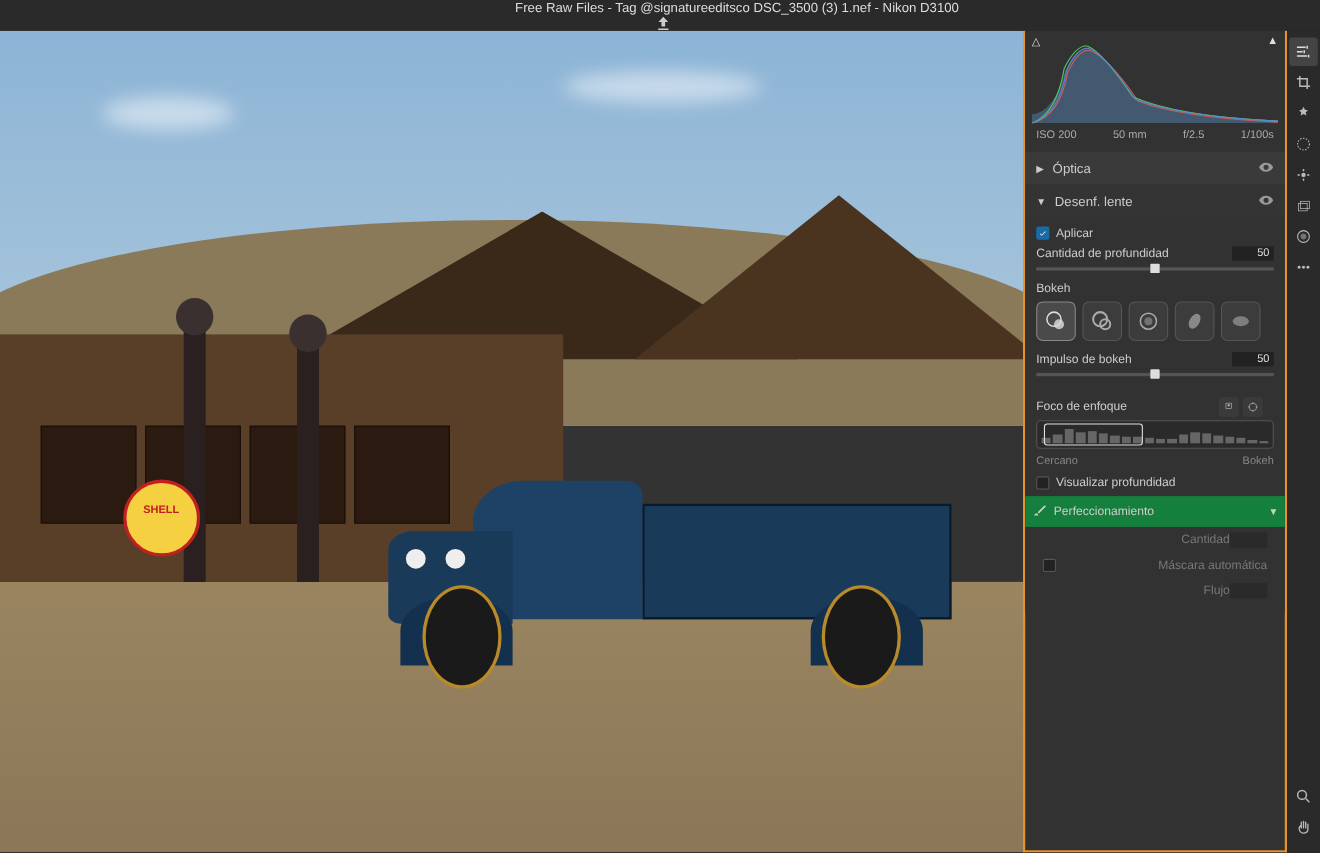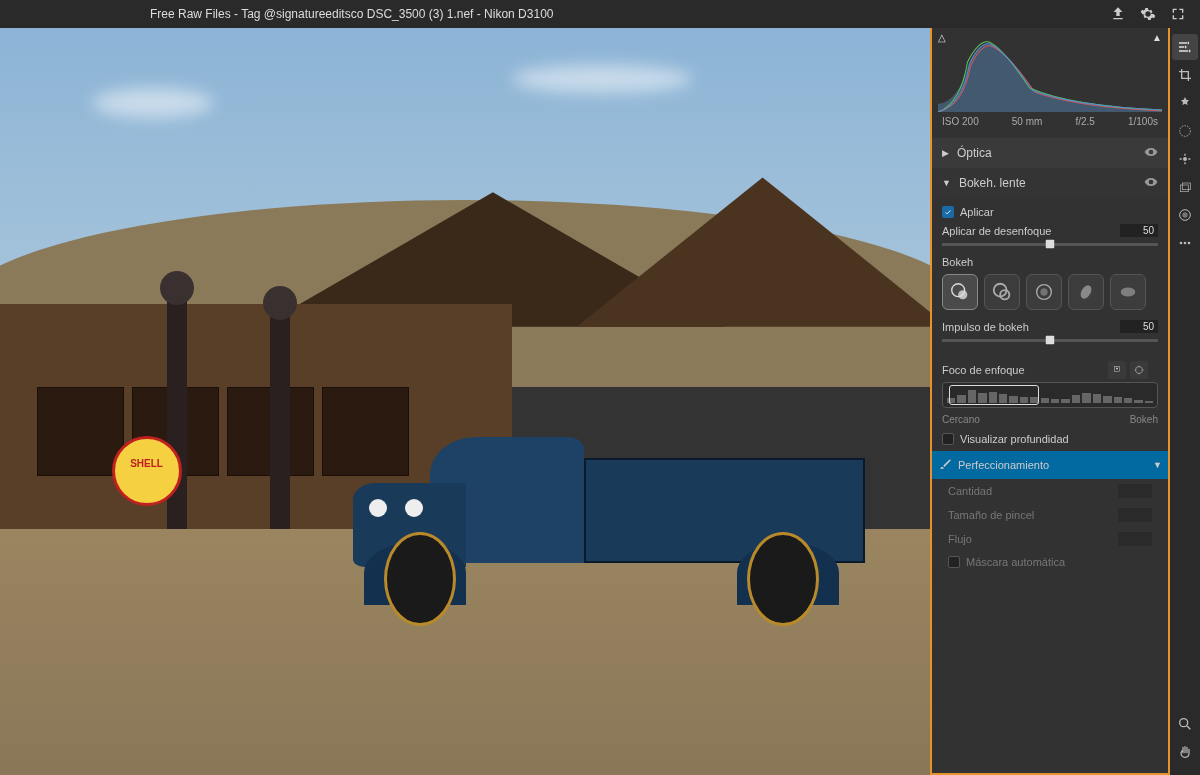--- a/index.html
+++ b/index.html
@@ -1,19 +1,19 @@
 <!DOCTYPE html>
 <html><head>
 <meta charset="utf-8">
 <style>
 * { margin: 0; padding: 0; box-sizing: border-box; font-family: -apple-system, BlinkMacSystemFont, "Segoe UI", sans-serif; }
 body { background: #1a1a1a; color: #ccc; width: 1200px; height: 775px; overflow: hidden; position: relative; }
 
 
-.topbar { height: 28px; background: #2a2a2a; display: flex; align-items: center; padding: 0 10px; font-size: 12px; }
+.topbar { height: 28px; background: #2a2a2a; display: flex; align-items: center; padding: 0 10px; font-size: 12px; flex-direction: column; }
 .topbar .title { color: #ddd; margin-left: 140px; }
 .topbar .spacer { flex: 1; }
 .topbar .icon-btn { width: 24px; height: 24px; display: flex; align-items: center; justify-content: center; color: #aaa; cursor: pointer; margin-left: 6px; }
 .topbar .icon-btn svg { width: 16px; height: 16px; fill: #ccc; }
 
 
 .main { display: flex; height: calc(100% - 28px); }
 .viewer { flex: 1; background: #333; display: flex; align-items: center; justify-content: center; position: relative; }
 .photo { width: 100%; height: 100%; position: relative; overflow: hidden; }
 
@@ -79,32 +79,32 @@
 .bokeh-btn svg { width: 22px; height: 22px; }
 
 .focus-bar { height: 26px; background: #2a2a2a; border: 1px solid #555; border-radius: 4px; position: relative; margin: 6px 0; }
 .focus-bar .sel { position: absolute; left: 3%; width: 42%; top: 2px; bottom: 2px; border: 1.5px solid #ddd; border-radius: 3px; }
 .focus-bar .bars { position: absolute; inset: 4px; display: flex; align-items: flex-end; gap: 2px; }
 .focus-bar .bars div { flex: 1; background: #666; }
 .focus-labels { display: flex; justify-content: space-between; font-size: 10px; color: #888; margin-bottom: 8px; }
 .focus-tools { position: absolute; right: 10px; display: flex; gap: 4px; }
 .focus-tools .tool { width: 18px; height: 18px; background: #3a3a3a; border-radius: 3px; display: flex; align-items: center; justify-content: center; cursor: pointer; }
 
-.refine-head { height: 28px; display: flex; align-items: center; padding: 0 6px; gap: 6px; background: #0369a1; }
+.refine-head { height: 28px; display: flex; align-items: center; padding: 0 6px; gap: 6px; background: #15803d; }
 .refine-head .brush-icon svg { width: 14px; height: 14px; fill: #ccc; }
 .refine-head .label { flex: 1; font-size: 11px; }
 .refine-head .arrow { font-size: 9px; }
 
 .mode-row { display: flex; align-items: center; gap: 10px; padding: 8px 6px; background: #2a2a2a; }
 .mode-row .mode { display: flex; align-items: center; gap: 4px; font-size: 11px; cursor: pointer; }
 .mode-row .spacer { flex: 1; }
 .mode-row svg { width: 12px; height: 12px; fill: #ccc; }
 
 .disabled-row { display: flex; align-items: center; padding: 5px 6px; color: #777; font-size: 11px; }
-.disabled-row .lbl { flex: 1; }
+.disabled-row .lbl { flex: 1; text-align: right; }
 .disabled-row .box { width: 34px; height: 14px; background: #2a2a2a; }
 
 
 .toolstrip { width: 30px; background: #2a2a2a; display: flex; flex-direction: column; align-items: center; padding-top: 6px; gap: 2px; }
 .toolstrip .tool { width: 26px; height: 26px; display: flex; align-items: center; justify-content: center; cursor: pointer; border-radius: 3px; }
 .toolstrip .tool.active { background: #444; }
 .toolstrip .tool svg { width: 16px; height: 16px; fill: #bbb; }
 .toolstrip .spacer { flex: 1; }
 </style>
 </head>
@@ -184,38 +184,38 @@
     <div class="section-head">
       <span class="chev">▶</span>
       <span class="label">Óptica</span>
       <span class="eye"><svg viewBox="0 0 24 24">
             <path d="M12 5C7 5 2.7 8.1 1 12c1.7 3.9 6 7 11 7s9.3-3.1 11-7c-1.7-3.9-6-7-11-7zm0 11a4 4 0 110-8 4 4 0 010 8z"></path>
           </svg></span>
     </div>
 
     <div class="section-head" style="background:#343434">
       <span class="chev">▼</span>
-      <span class="label">Bokeh. lente</span>
+      <span class="label">Desenf. lente</span>
       <span class="eye"><svg viewBox="0 0 24 24">
             <path d="M12 5C7 5 2.7 8.1 1 12c1.7 3.9 6 7 11 7s9.3-3.1 11-7c-1.7-3.9-6-7-11-7zm0 11a4 4 0 110-8 4 4 0 010 8z"></path>
           </svg></span>
     </div>
 
     <div class="section-body">
       <div class="row">
         <span class="checkbox">
             <svg viewBox="0 0 24 24">
               <path d="M9 16.2l-3.5-3.5L4 14.2 9 19l11-11-1.5-1.5z"></path>
             </svg>
           </span>
         <span class="lbl">Aplicar</span>
       </div>
 
       <div class="row">
-        <span class="lbl">Aplicar de desenfoque</span>
+        <span class="lbl">Cantidad de profundidad</span>
         <input class="val" value="50" style="">
       </div>
       <div class="slider-track">
           <div class="slider-thumb" style="left:50%"></div>
         </div>
 
       <div class="row">
           <span class="lbl">Bokeh</span>
         </div>
       <div class="bokeh-row">
@@ -318,31 +318,27 @@
         <span class="label">Perfeccionamiento</span>
         <span class="arrow">▼</span>
       </div>
 
 
       <div class="disabled-row">
           <span class="lbl">Cantidad</span>
           <span class="box"></span>
         </div>
       <div class="disabled-row">
-          <span class="lbl">Tamaño de pincel</span>
-          <span class="box"></span>
-        </div>
+        <span class="checkbox off" style="margin-right:6px"></span>
+        <span class="lbl">Máscara automática</span>
+      </div>
       <div class="disabled-row">
           <span class="lbl">Flujo</span>
           <span class="box"></span>
         </div>
-      <div class="disabled-row">
-        <span class="checkbox off" style="margin-right:6px"></span>
-        <span class="lbl">Máscara automática</span>
-      </div>
     </div>
   </div>
 
   <div class="toolstrip">
     <div class="tool active">
         <svg viewBox="0 0 24 24">
           <path d="M3 6h12M3 12h8M3 18h14M17 4v4M13 10v4M19 16v4" stroke="#ddd" stroke-width="2" fill="none"></path>
         </svg>
       </div>
     <div class="tool">

